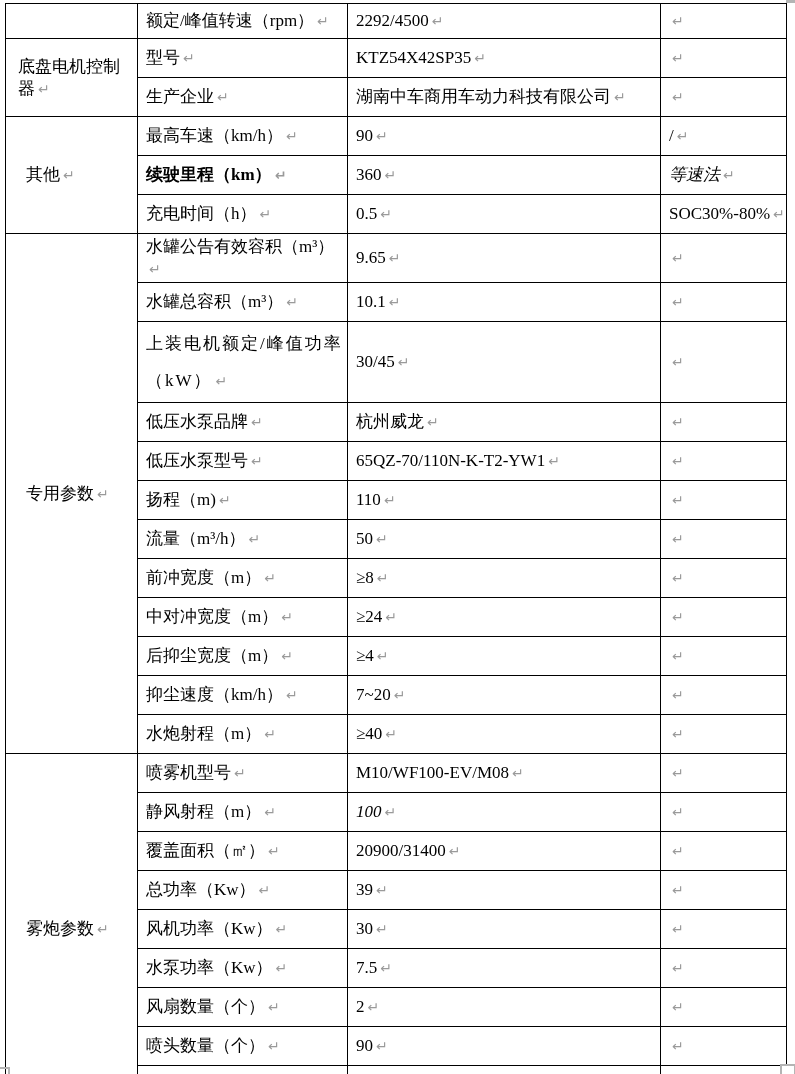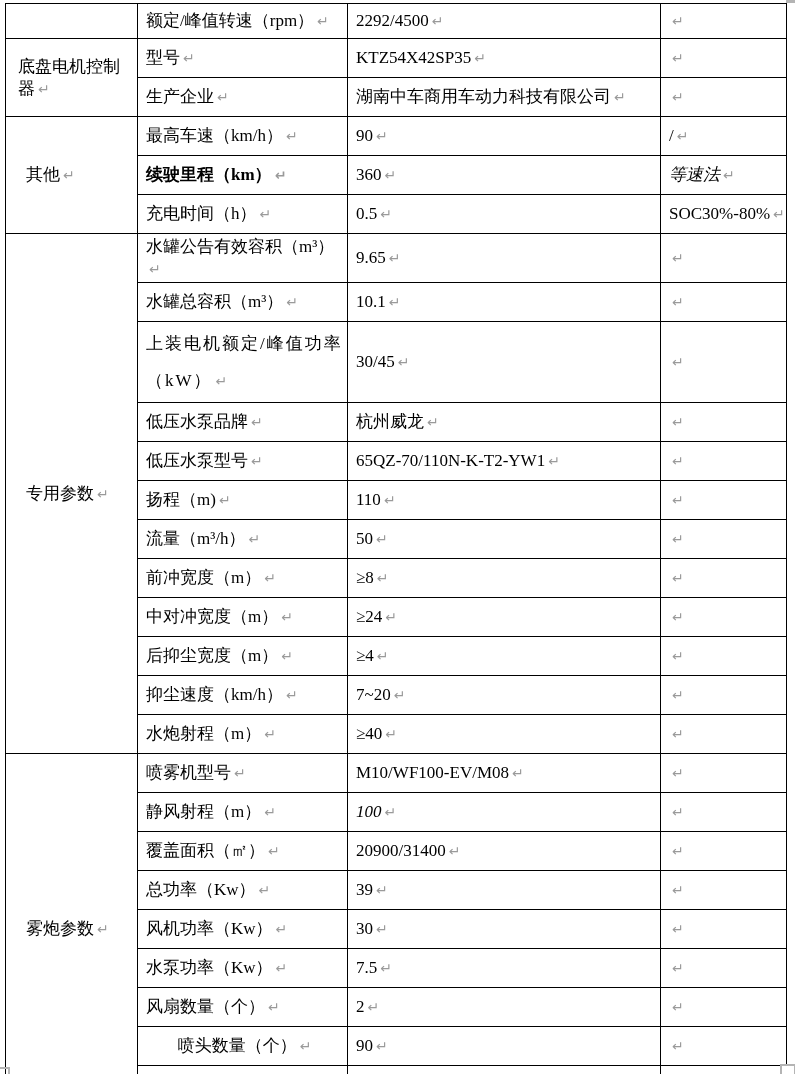--- a/index.html
+++ b/index.html
@@ -200,21 +200,21 @@
         <td class="cell-param" style="border-color: rgb(0, 0, 0);"><span>水泵功率（Kw）</span><span class="pilcrow" style="color: rgb(154, 154, 154);">↵</span></td>
         <td class="cell-value" style="border-color: rgb(0, 0, 0);"><span>7.5</span><span class="pilcrow" style="color: rgb(154, 154, 154);">↵</span></td>
         <td class="cell-note" style="border-color: rgb(0, 0, 0);"><span></span><span class="pilcrow" style="color: rgb(154, 154, 154);">↵</span></td>
       </tr>
       <tr class="h-std">
         <td class="cell-param" style="border-color: rgb(0, 0, 0);"><span>风扇数量（个）</span><span class="pilcrow" style="color: rgb(154, 154, 154);">↵</span></td>
         <td class="cell-value" style="border-color: rgb(0, 0, 0);"><span>2</span><span class="pilcrow" style="color: rgb(154, 154, 154);">↵</span></td>
         <td class="cell-note" style="border-color: rgb(0, 0, 0);"><span></span><span class="pilcrow" style="color: rgb(154, 154, 154);">↵</span></td>
       </tr>
       <tr class="h-std">
-        <td class="cell-param" style="border-color: rgb(0, 0, 0); text-align: center;"><span>喷头数量（个）</span><span class="pilcrow" style="color: rgb(154, 154, 154);">↵</span></td>
+        <td class="cell-param" style="border-color: rgb(0, 0, 0);"><span>喷头数量（个）</span><span class="pilcrow" style="color: rgb(154, 154, 154);">↵</span></td>
         <td class="cell-value" style="border-color: rgb(0, 0, 0);"><span>90</span><span class="pilcrow" style="color: rgb(154, 154, 154);">↵</span></td>
         <td class="cell-note" style="border-color: rgb(0, 0, 0);"><span></span><span class="pilcrow" style="color: rgb(154, 154, 154);">↵</span></td>
       </tr>
       <tr class="h-std">
         <td class="cell-param" style="border-color: rgb(0, 0, 0);"></td>
         <td class="cell-value" style="border-color: rgb(0, 0, 0);"></td>
         <td class="cell-note" style="border-color: rgb(0, 0, 0);"><span></span></td>
       </tr>
     </tbody>
 </table>

